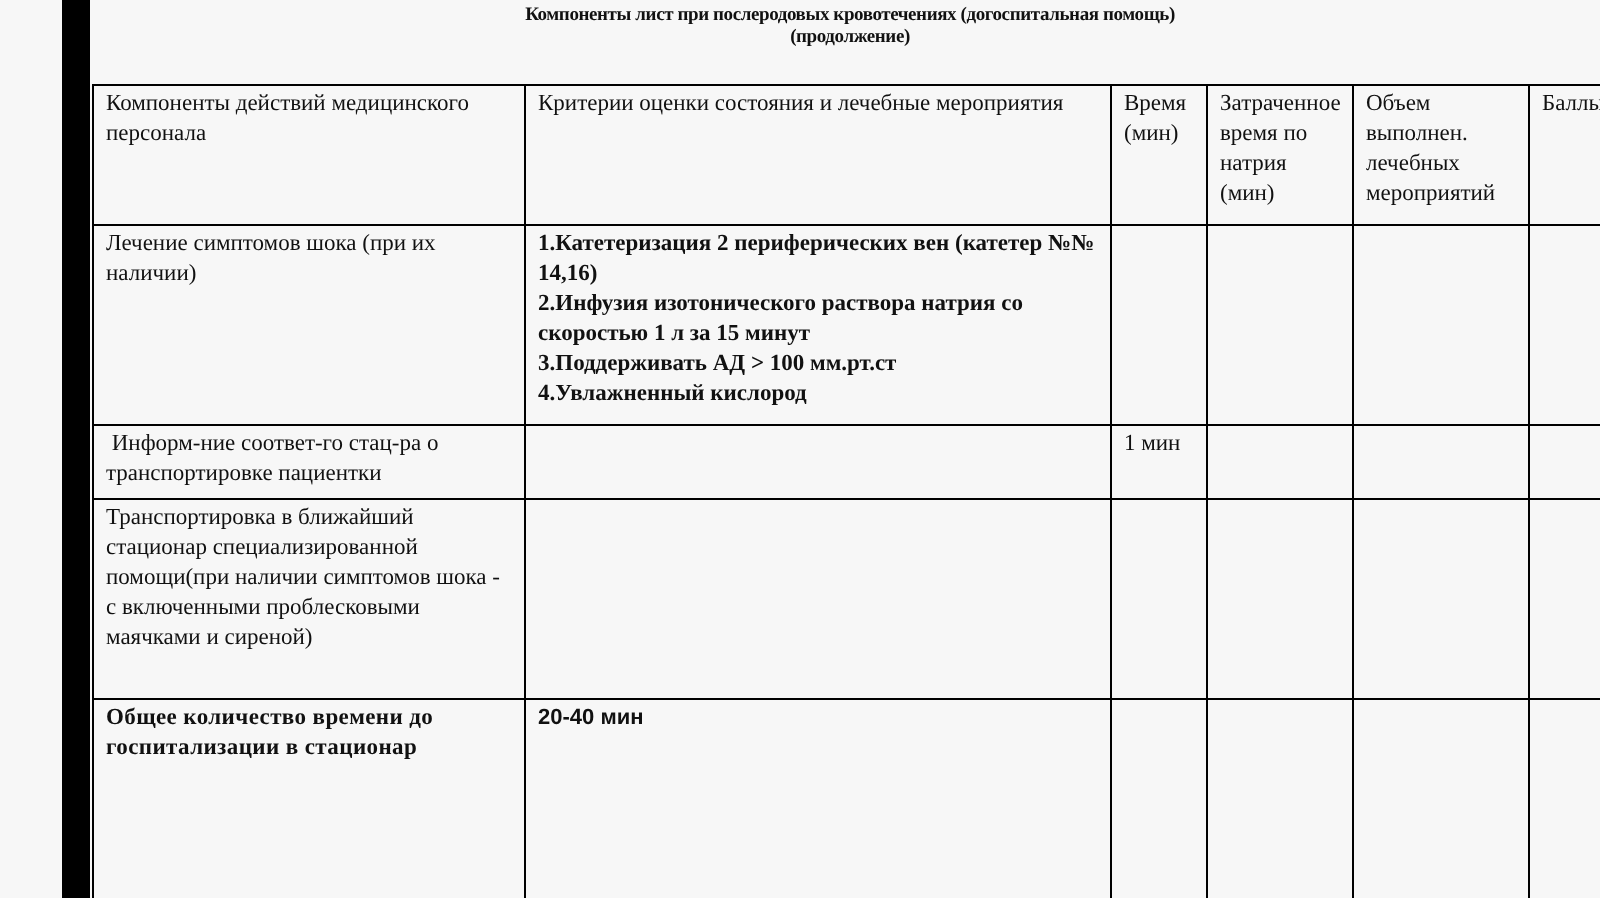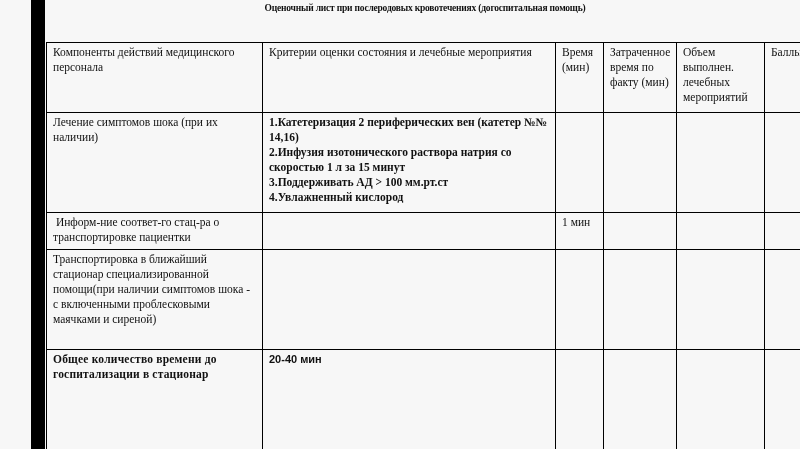--- a/index.html
+++ b/index.html
@@ -41,38 +41,39 @@
     tr.r-total { height: 110px; }
     .bold { font-weight: bold; letter-spacing: 0.2px; }
     .list-line { display: block; font-weight: bold; }
   </style>
 </head>
 <body>
 
 <div class="side-bar"></div>
 
 <div class="title-block">
-  <div>Оценочный лист при послеродовых кровотечениях (догоспитальная помощь)</div>
+  <div>Компоненты лист при послеродовых кровотечениях (догоспитальная помощь)</div>
+  <div>(продолжение)</div>
 </div>
 
 <table class="sheet">
   <colgroup>
     <col class="c1">
       <col class="c2">
       <col class="c3">
       <col class="c4">
       <col class="c5">
       <col class="c6">
   </colgroup>
   <tbody>
       <tr class="r-head">
     <td>Компоненты действий медицинского персонала</td>
     <td>Критерии оценки состояния и лечебные мероприятия</td>
     <td>Время (мин)</td>
-    <td>Затраченное время по факту (мин)</td>
+    <td>Затраченное время по натрия (мин)</td>
     <td>Объем выполнен. лечебных мероприятий</td>
     <td>Баллы</td>
   </tr>
   <tr class="r-shock">
     <td>Лечение симптомов шока (при их наличии)</td>
     <td>
       <span class="list-line">1.Катетеризация 2 периферических вен (катетер №№ 14,16)</span>
       <span class="list-line">2.Инфузия изотонического раствора натрия со скоростью 1 л за 15 минут</span>
       <span class="list-line">3.Поддерживать АД &gt; 100 мм.рт.ст</span>
       <span class="list-line">4.Увлажненный кислород</span>

